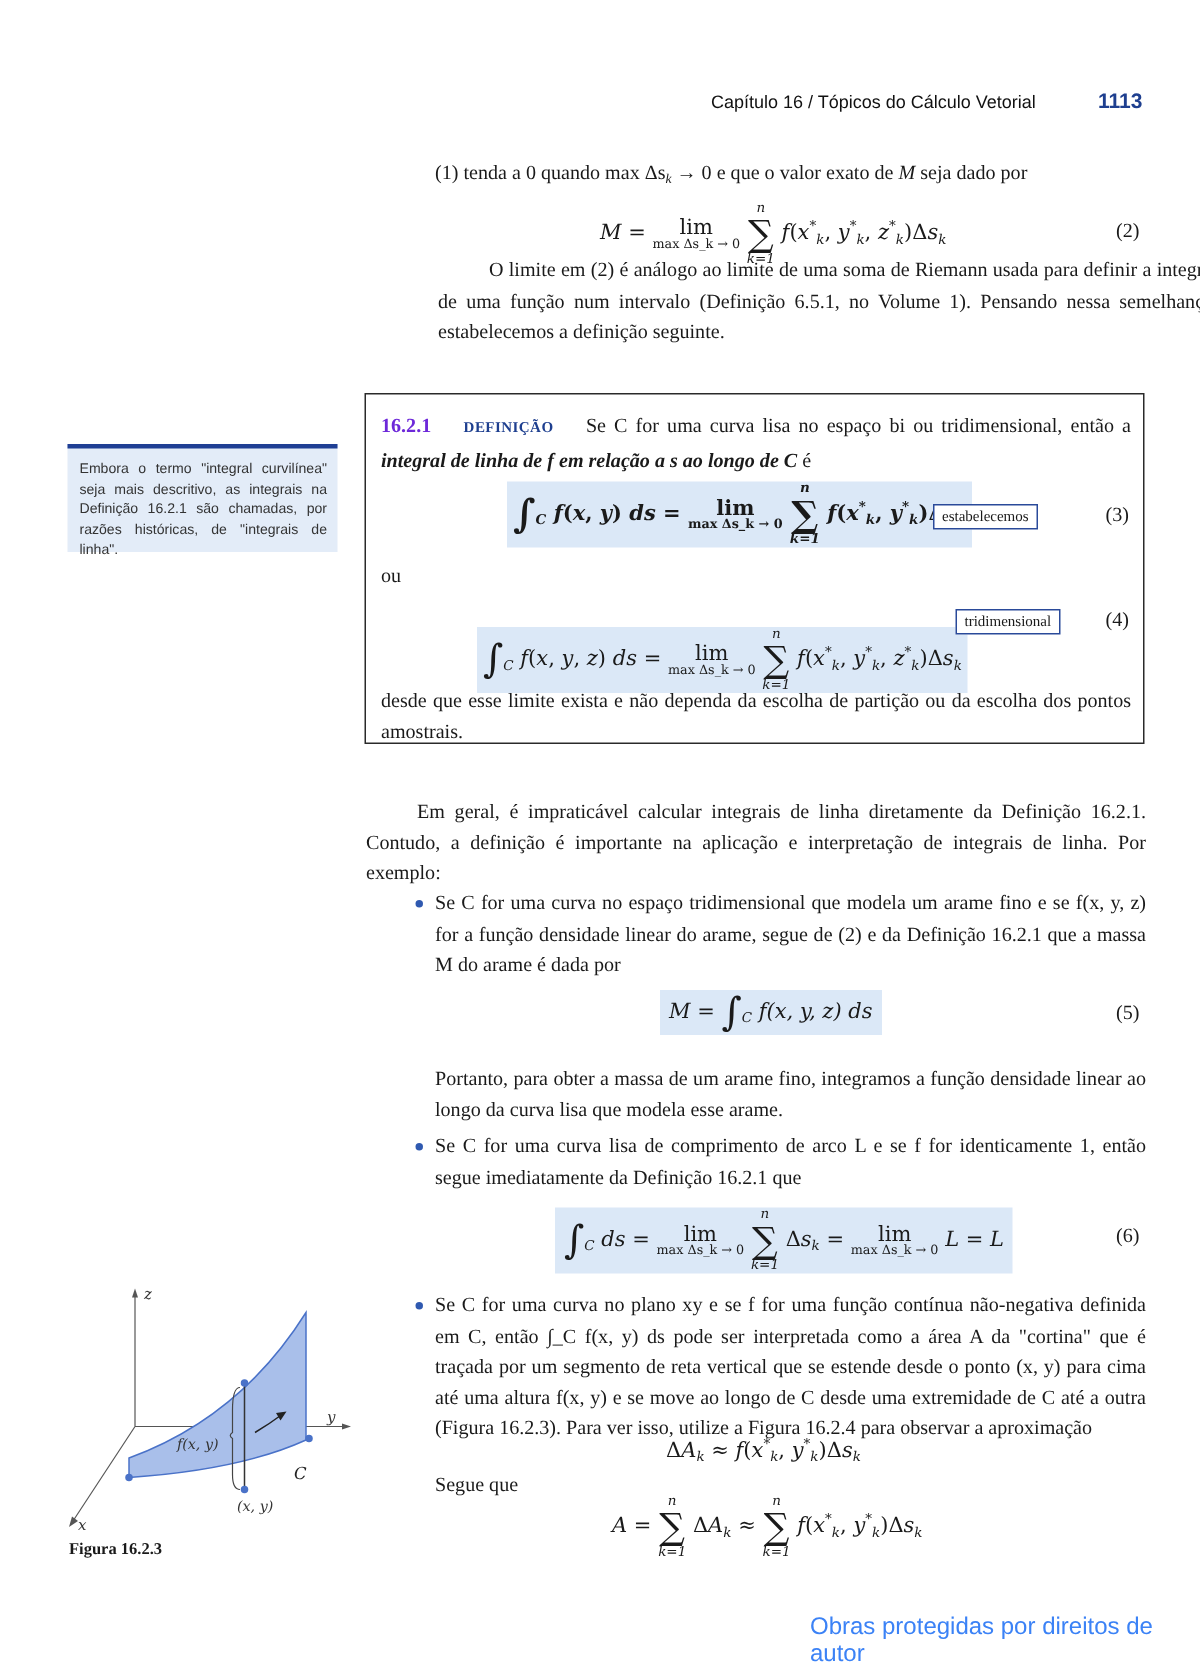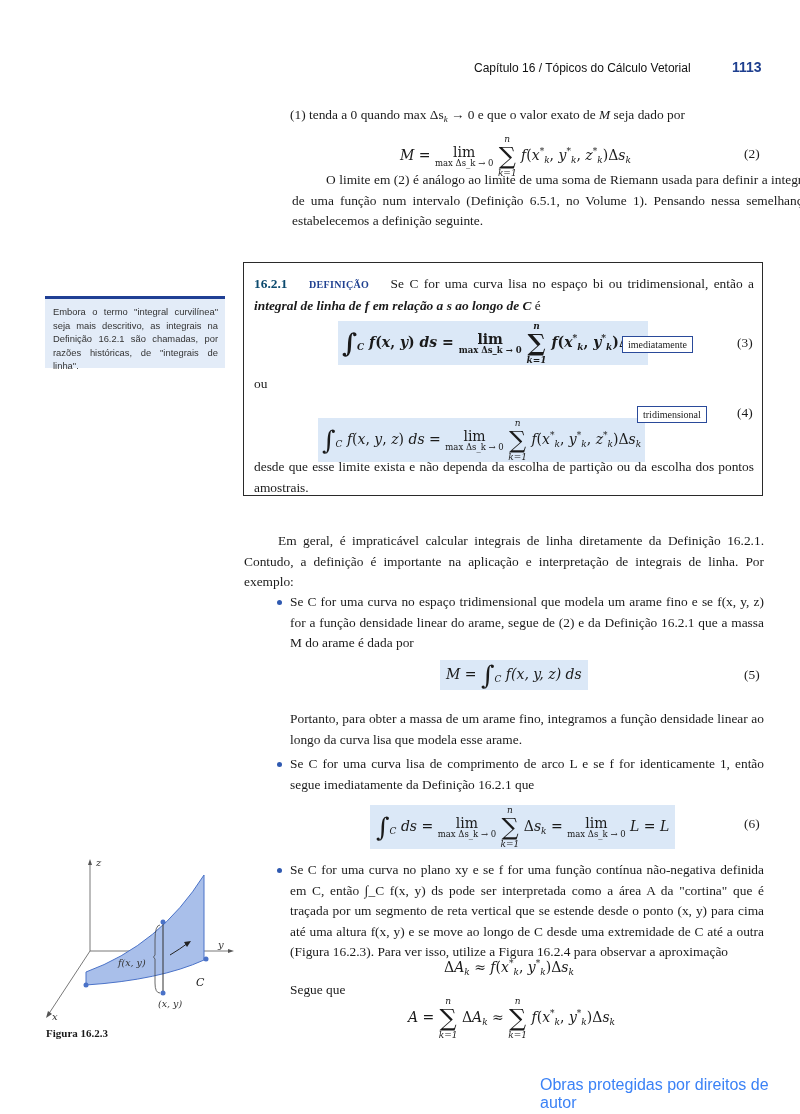--- a/index.html
+++ b/index.html
@@ -48,32 +48,32 @@
   <span class="it">f</span>(<span class="it">x</span><span class="sup">*</span><span class="sub">k</span>, <span class="it">y</span><span class="sup">*</span><span class="sub">k</span>, <span class="it">z</span><span class="sup">*</span><span class="sub">k</span>)Δ<span class="it">s</span><span class="sub">k</span>
 </div>
 <div class="eqnum" style="left:744px; top:146px;">(2)</div>
 
 <div class="just" style="left:244px; top:170px; width:520px; text-indent:34px;margin-left:48px;">O limite em (2) é análogo ao limite de uma soma de Riemann usada para definir a integral de uma função num intervalo (Definição 6.5.1, no Volume 1). Pensando nessa semelhança, estabelecemos a definição seguinte.</div>
 
 <div class="sidenote">Embora o termo "integral curvilínea" seja mais descritivo, as integrais na Definição 16.2.1 são chamadas, por razões históricas, de "integrais de linha".</div>
 
 <div class="defbox"></div>
 <div class="just" style="left:254px; top:274px; width:500px;">
-  <span style="color:#0c4a6e; font-weight:bold;">16.2.1</span>&nbsp;&nbsp;&nbsp;
+  <span style="color:#6d28d9; font-weight:bold;">16.2.1</span>&nbsp;&nbsp;&nbsp;
   <span style="color:#1e3f8f; font-weight:bold; font-size:10px; letter-spacing:0.3px;">DEFINIÇÃO</span>&nbsp;&nbsp;&nbsp;
   <span>Se C for uma curva lisa no espaço bi ou tridimensional, então a </span><b class="it">integral de linha de f em relação a s ao longo de C</b><span> é</span>
 </div>
 
 <div class="math hl" style="left:338px; top:321px; padding:0 4px;font-weight:bold;">
   <span class="integ">∫</span><span class="sub">C</span> <span class="it">f</span>(<span class="it">x</span>, <span class="it">y</span>) <span class="it">ds</span> =
   <span class="lim"><span class="w">lim</span><span class="u">max Δs_k → 0</span></span>
   <span class="sum"><span class="up">n</span><span class="sig">∑</span><span class="dn">k=1</span></span>
   <span class="it">f</span>(<span class="it">x</span><span class="sup">*</span><span class="sub">k</span>, <span class="it">y</span><span class="sup">*</span><span class="sub">k</span>)Δ<span class="it">s</span><span class="sub">k</span>
 </div>
-<div class="tag" style="left:622px; top:336px;">imediatamente</div>
+<div class="tag" style="left:622px; top:336px;">estabelecemos</div>
 <div class="eqnum" style="left:737px; top:335px;">(3)</div>
 
 <div class="line" style="left:254px; top:374px;">ou</div>
 
 <div class="math hl" style="left:318px; top:392px; padding:0 4px;margin-top:26px;">
   <span class="integ">∫</span><span class="sub">C</span> <span class="it">f</span>(<span class="it">x</span>, <span class="it">y</span>, <span class="it">z</span>) <span class="it">ds</span> =
   <span class="lim"><span class="w">lim</span><span class="u">max Δs_k → 0</span></span>
   <span class="sum"><span class="up">n</span><span class="sig">∑</span><span class="dn">k=1</span></span>
   <span class="it">f</span>(<span class="it">x</span><span class="sup">*</span><span class="sub">k</span>, <span class="it">y</span><span class="sup">*</span><span class="sub">k</span>, <span class="it">z</span><span class="sup">*</span><span class="sub">k</span>)Δ<span class="it">s</span><span class="sub">k</span>
 </div>

